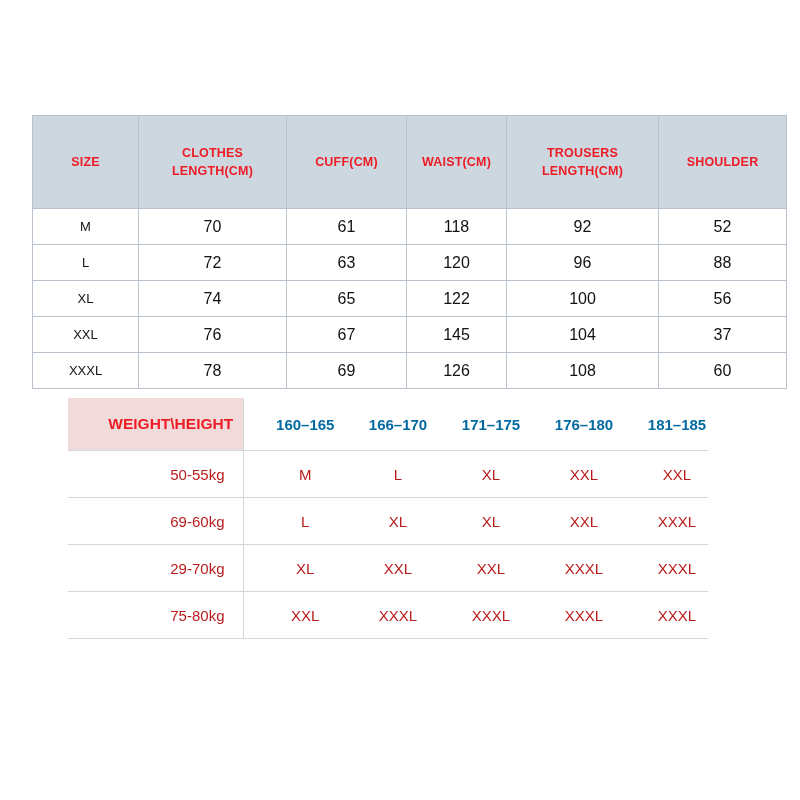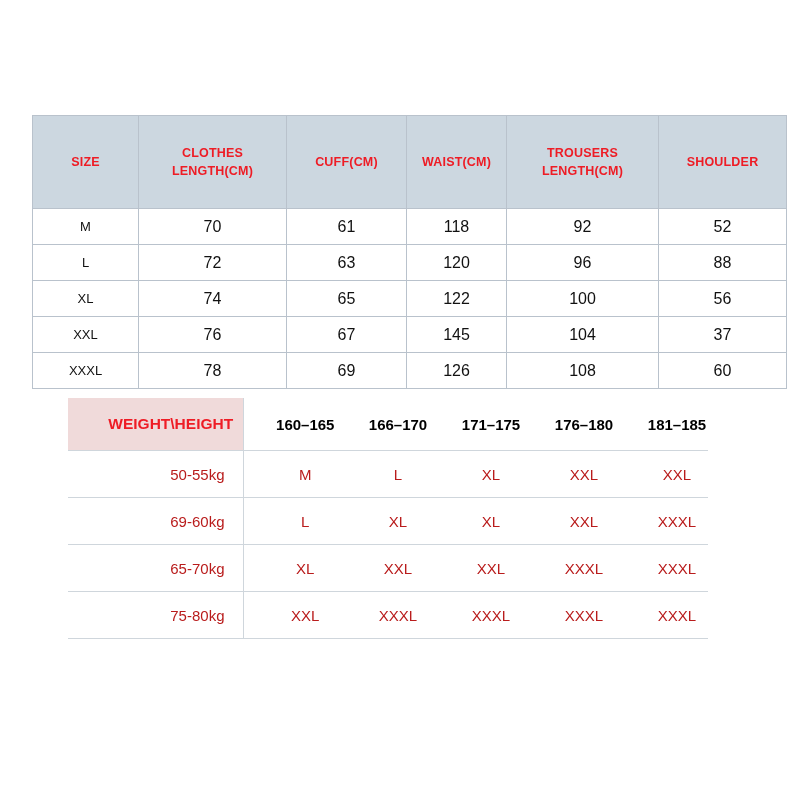--- a/index.html
+++ b/index.html
@@ -73,21 +73,21 @@
   #fit-table td {
     text-align: center;
     vertical-align: middle;
     border-bottom: 1px solid #cfd6dc;
     padding-left: 32px;
   }
   #fit-table thead th {
     height: 50px;
     font-size: 15px;
     font-weight: bold;
-    color: #000000;
+    color: #0369a1;
   }
   #fit-table thead th.corner {
     background: #f0dada;
     color: #ee1c25;
     font-size: 15.5px;
     font-weight: bold;
     border-right: 1px solid #cfd6dc;
   }
   #fit-table tbody td {
     height: 44px;
@@ -217,21 +217,21 @@
     </tr>
     <tr>
       <td class="rowhead">69-60kg</td>
       <td>L</td>
       <td>XL</td>
       <td>XL</td>
       <td>XXL</td>
       <td>XXXL</td>
     </tr>
     <tr>
-      <td class="rowhead">65-70kg</td>
+      <td class="rowhead">29-70kg</td>
       <td>XL</td>
       <td>XXL</td>
       <td>XXL</td>
       <td>XXXL</td>
       <td>XXXL</td>
     </tr>
     <tr>
       <td class="rowhead">75-80kg</td>
       <td>XXL</td>
       <td>XXXL</td>

